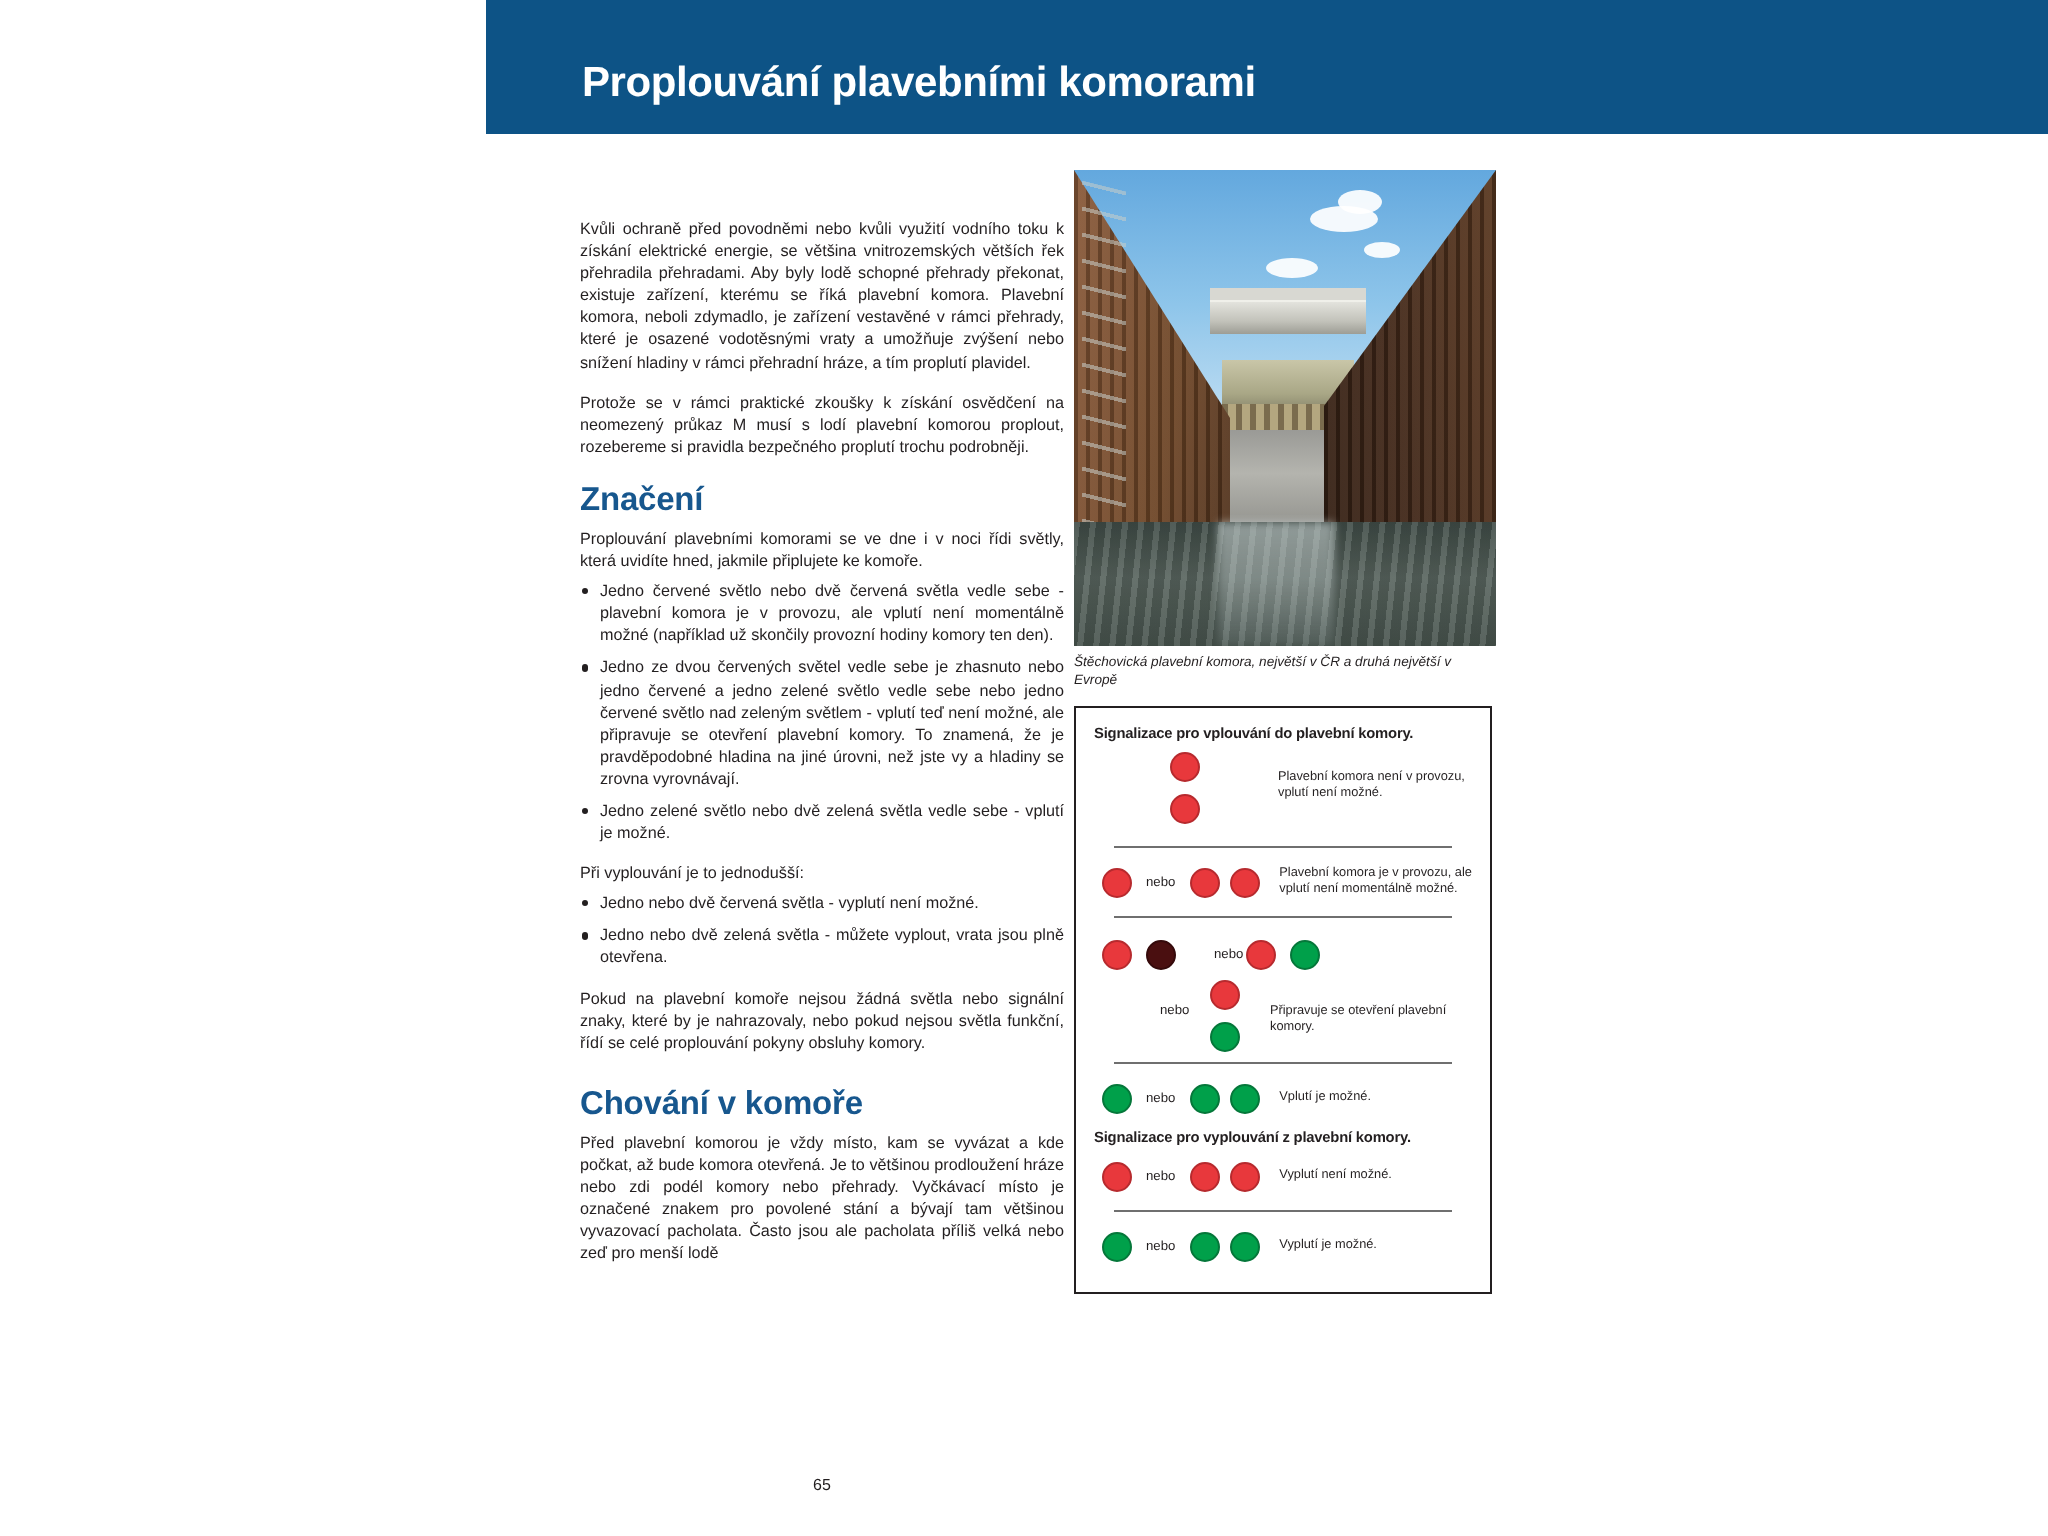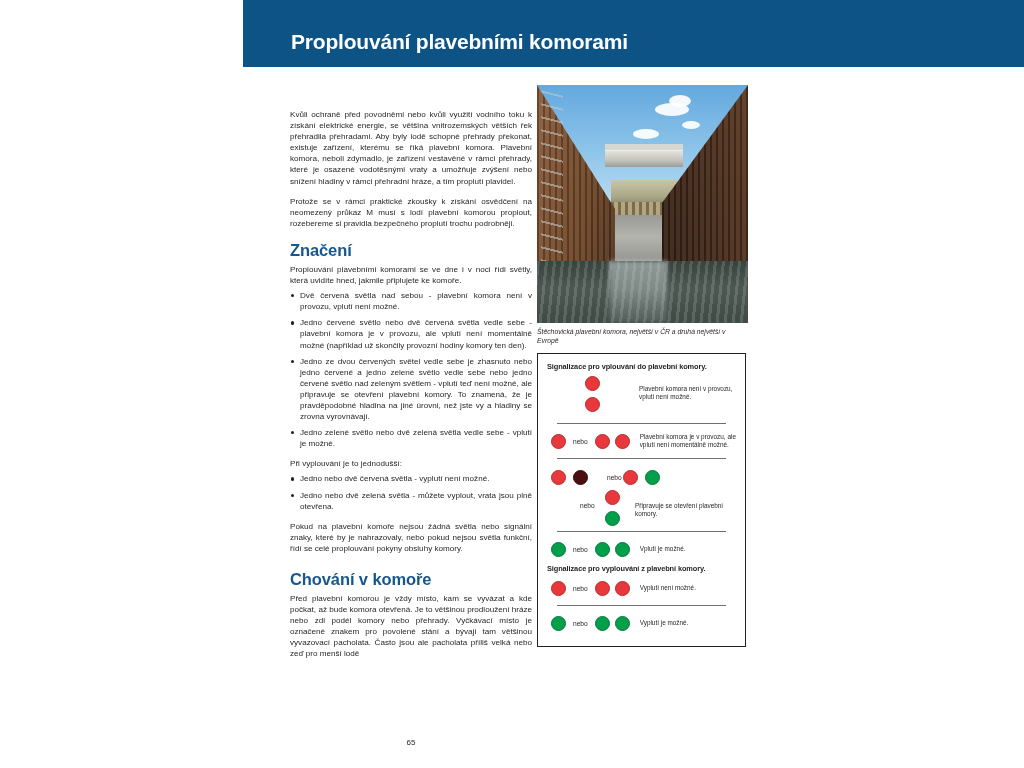--- a/index.html
+++ b/index.html
@@ -313,21 +313,20 @@
 
     <p class="para">Kvůli ochraně před povodněmi nebo kvůli využití vodního toku k získání elektrické energie, se většina vnitrozemských větších řek přehradila přehradami. Aby byly lodě schopné přehrady překonat, existuje zařízení, kterému se říká plavební komora. Plavební komora, neboli zdymadlo, je zařízení vestavěné v rámci přehrady, které je osazené vodotěsnými vraty a umožňuje zvýšení nebo snížení hladiny v rámci přehradní hráze, a tím proplutí plavidel.</p>
 
     <p class="para"><b>Protože se v rámci praktické zkoušky k získání osvědčení na neomezený průkaz M musí s lodí plavební komorou proplout</b><span>, rozebereme si pravidla bezpečného proplutí trochu podrobněji.</span></p>
 
     <h2 class="sec-heading">Značení</h2>
 
     <p class="para tight"><b>Proplouvání plavebními komorami se ve dne i v noci řídi světly</b><span>, která uvidíte hned, jakmile připlujete ke komoře.</span></p>
 
     <ul class="bullets">
-      <li>Dvě červená světla nad sebou - plavební komora není v provozu, vplutí není možné.</li>
       <li>Jedno červené světlo nebo dvě červená světla vedle sebe - plavební komora je v provozu, ale vplutí není momentálně možné (například už skončily provozní hodiny komory ten den).</li>
       <li>Jedno ze dvou červených světel vedle sebe je zhasnuto nebo jedno červené a jedno zelené světlo vedle sebe nebo jedno červené světlo nad zeleným světlem - vplutí teď není možné, ale připravuje se otevření plavební komory. To znamená, že je pravděpodobné hladina na jiné úrovni, než jste vy a hladiny se zrovna vyrovnávají.</li>
       <li>Jedno zelené světlo nebo dvě zelená světla vedle sebe - vplutí je možné.</li>
     </ul>
 
     <p class="para tight" style="margin-top:9px">Při vyplouvání je to jednodušší:</p>
 
     <ul class="bullets">
       <li>Jedno nebo dvě červená světla - vyplutí není možné.</li>
       <li>Jedno nebo dvě zelená světla - můžete vyplout, vrata jsou plně otevřena.</li>

